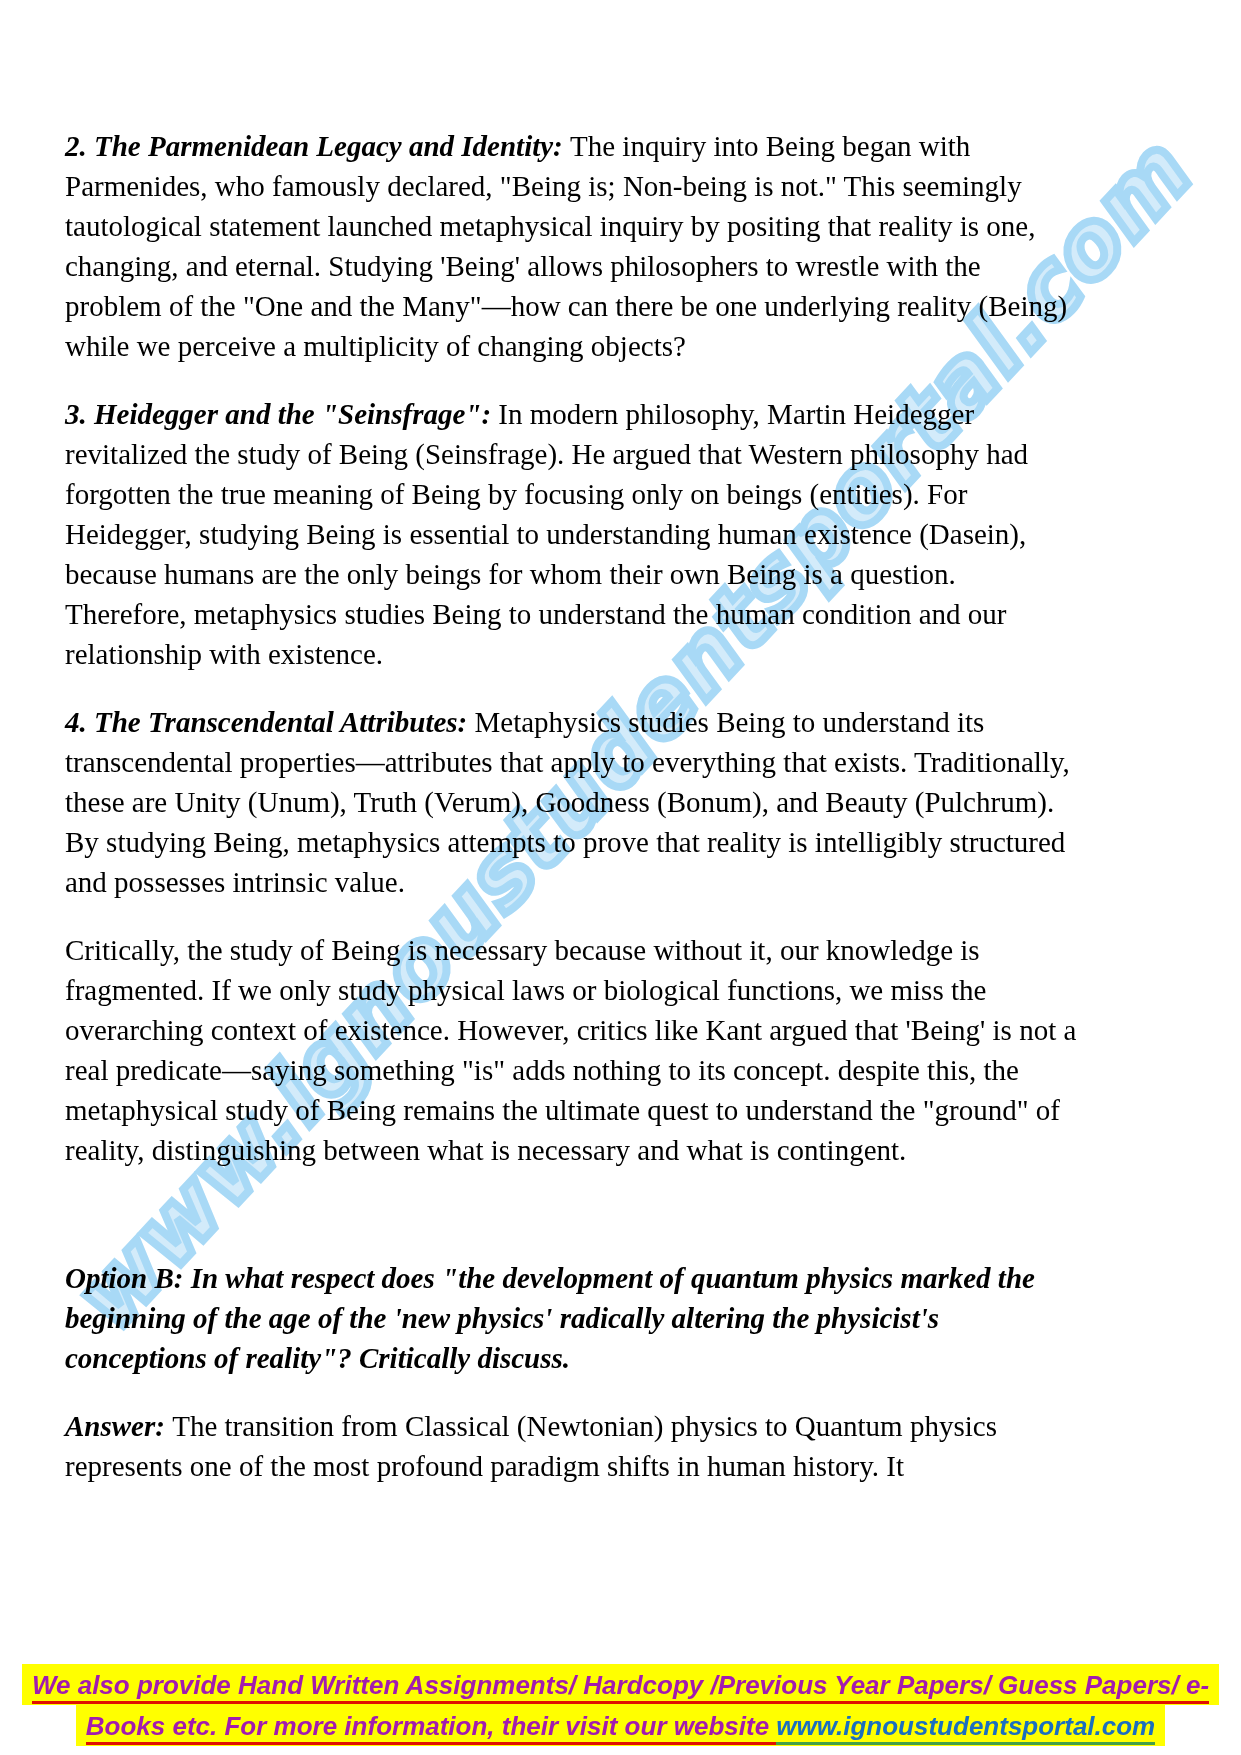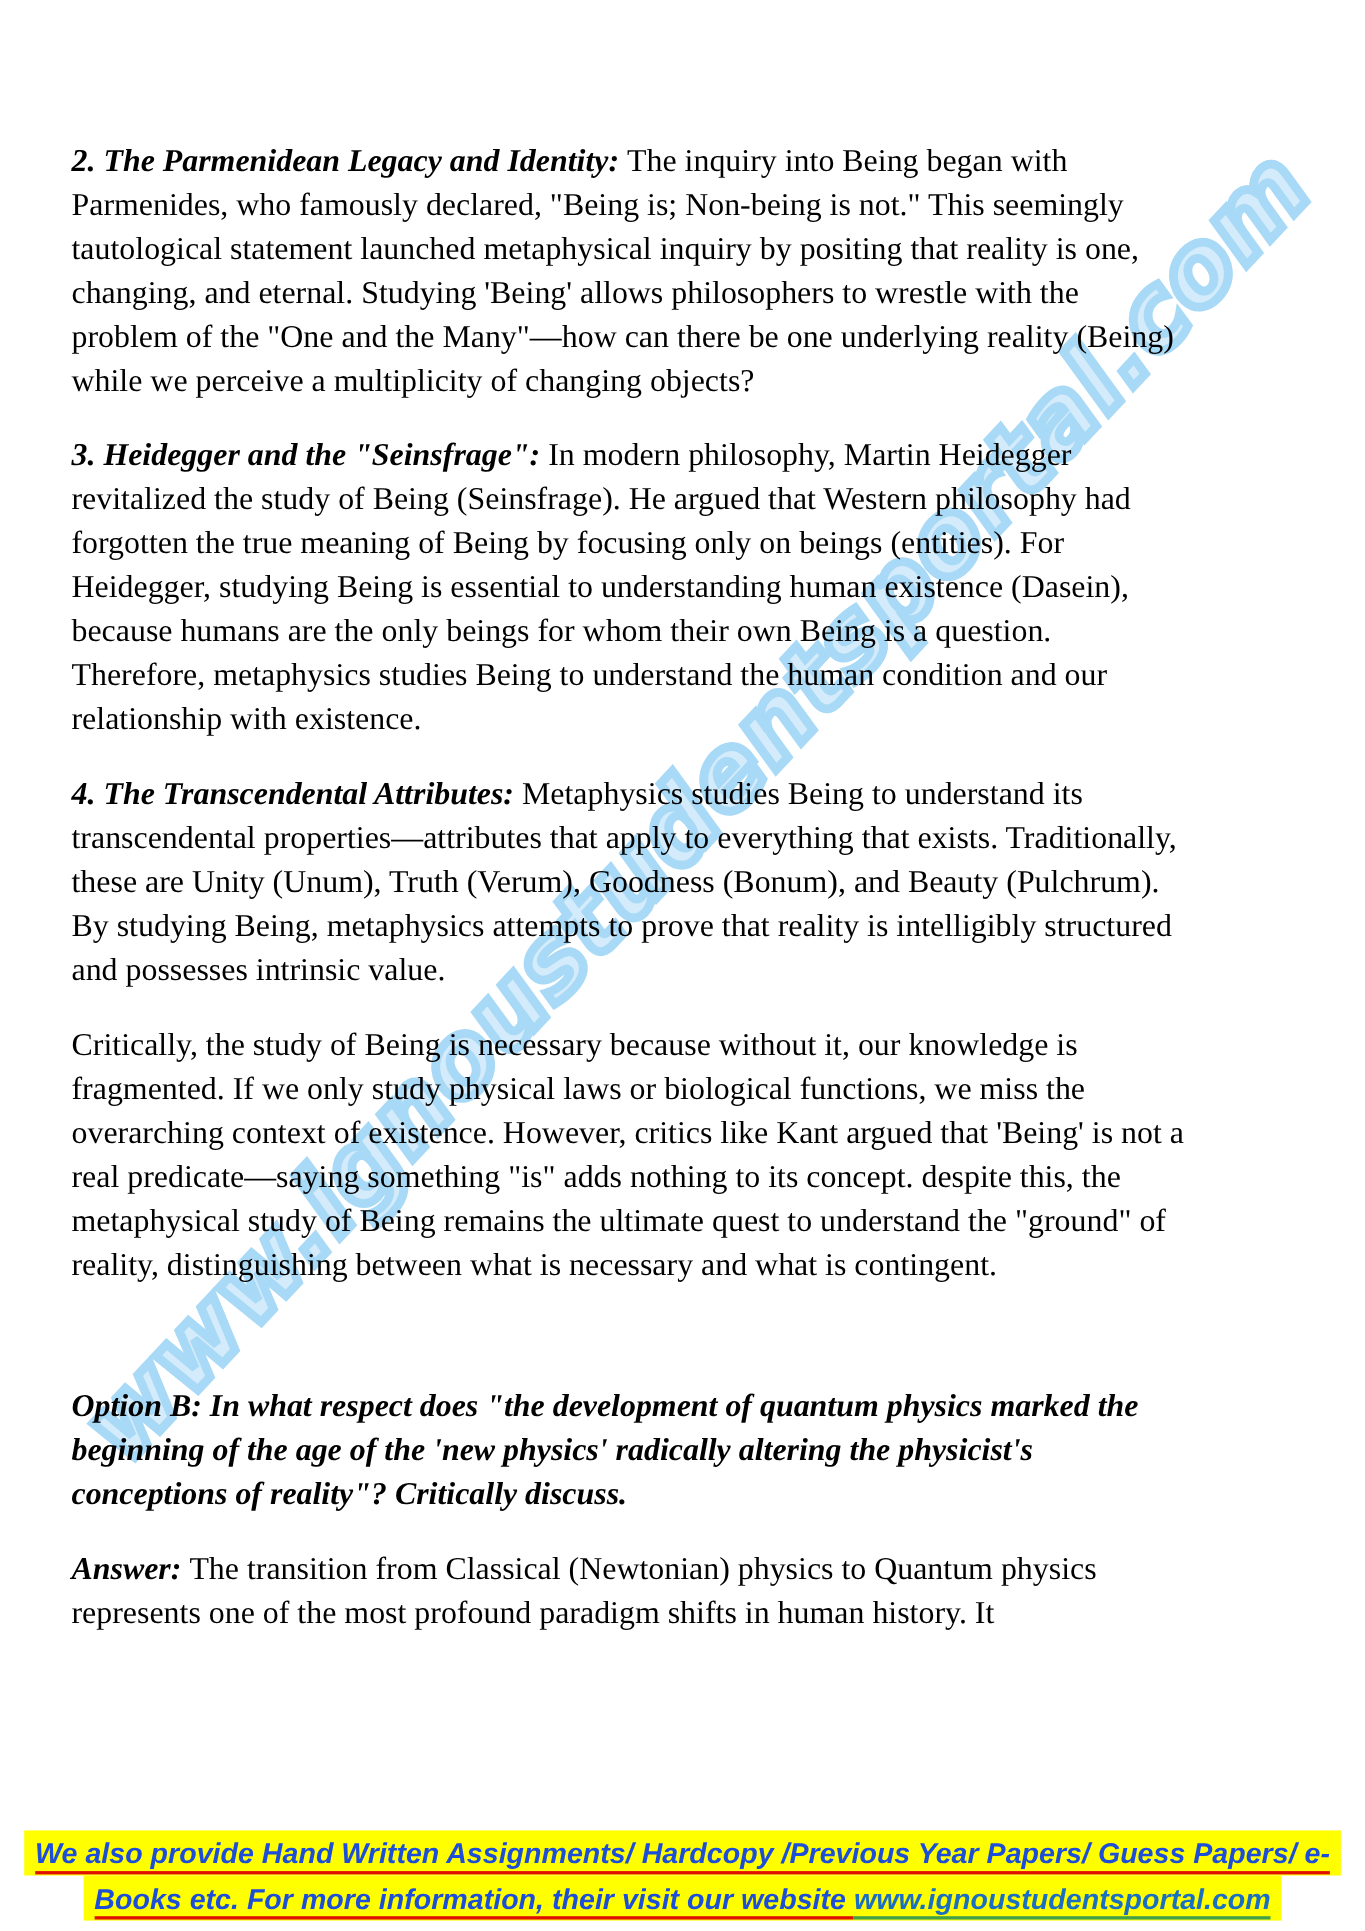--- a/index.html
+++ b/index.html
@@ -68,21 +68,21 @@
     font-size: 26px;
     line-height: 36px;
   }
   .footer-line { margin: 0; }
   .hl {
     background: #ffff00;
     padding: 3px 10px 2px 10px;
     display: inline-block;
   }
   .footer-red {
-    color: #1d4ed8;
+    color: #a21caf;
     border-bottom: 3px solid #e01000;
     padding-bottom: 1px;
   }
   .footer-link {
     color: #1b6fc0;
     border-bottom: 3px solid #43a047;
     padding-bottom: 1px;
     text-decoration: none;
     cursor: pointer;
   }

